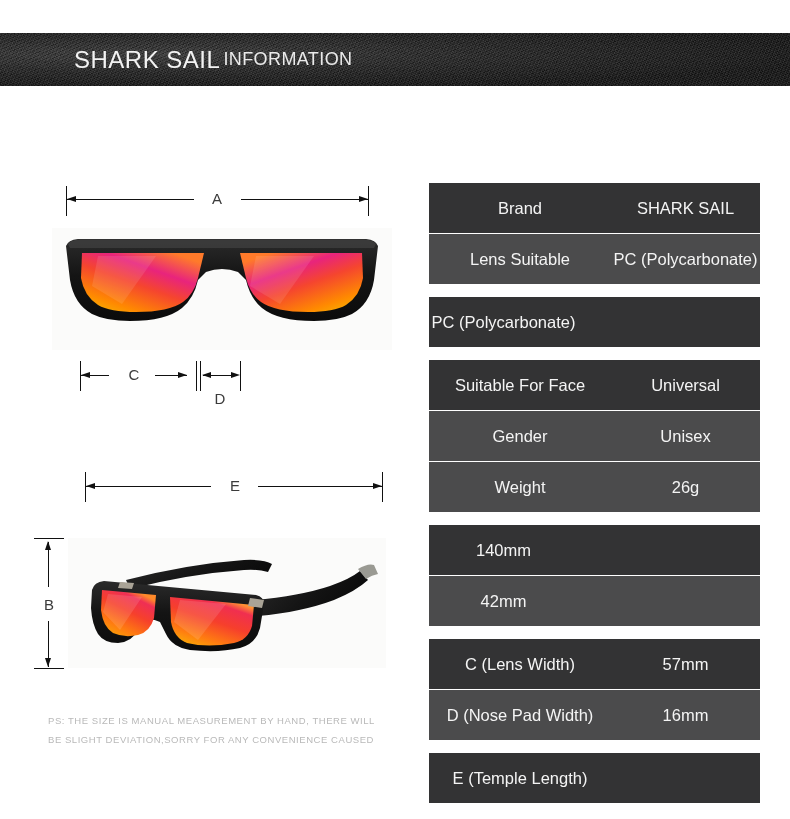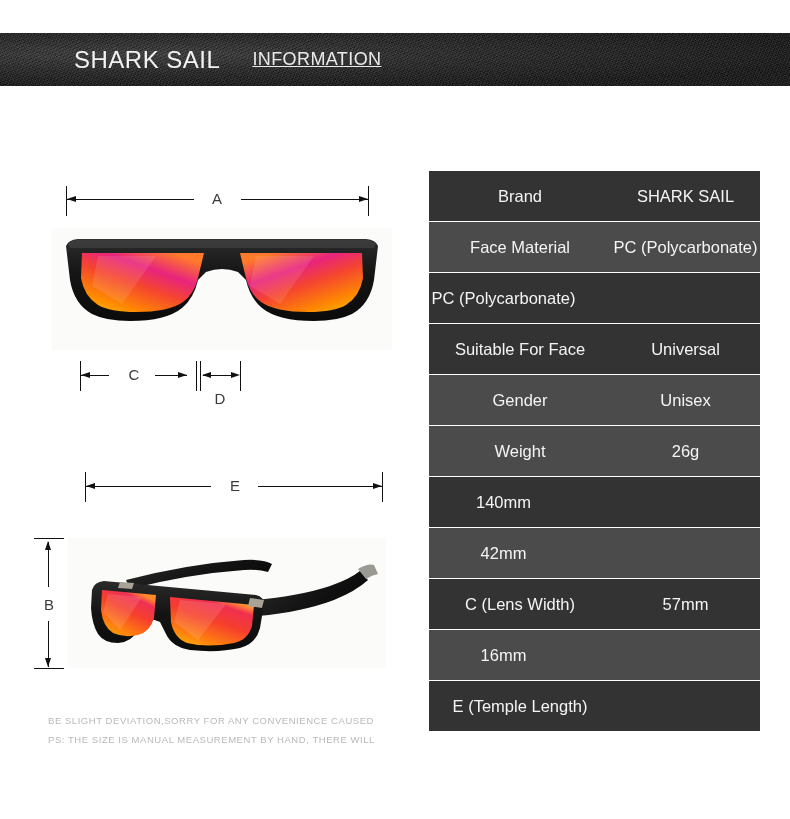--- a/index.html
+++ b/index.html
@@ -38,23 +38,22 @@
     color: #f2f2f2;
     font-size: 24px;
     letter-spacing: 0.5px;
     margin-left: 74px;
     white-space: nowrap;
   }
   #header-subtitle {
     color: #eaeaea;
     font-size: 18px;
     letter-spacing: 0.4px;
-    margin-left: 32px;
+    margin-left: 3px;
     white-space: nowrap;
-    text-decoration: underline;
   }
 
   
   #left-column {
     position: absolute;
     left: 0;
     top: 86px;
     width: 420px;
     height: 733px;
   }
@@ -149,21 +148,21 @@
     width: 331px;
     border-top: 1px solid #ffffff;
   }
   .spec-row {
     display: flex;
     align-items: center;
     height: 51px;
     border-bottom: 1px solid #ffffff;
     box-sizing: border-box;
   }
-  .spec-row.dark  { background: #333334; }
+  .spec-row.dark  { background: #333334; margin-top: 12px; }
   .spec-row.light { background: #4b4b4c; }
   .spec-label {
     width: 55%;
     text-align: center;
     color: #f4f4f4;
     font-size: 16.5px;
     white-space: nowrap;
   }
   .spec-value {
     width: 45%;
@@ -310,32 +309,32 @@
 
       <path d="M40 56 L74 59 L52 92 L35 74 Z" fill="#ffffff" opacity="0.12"></path>
       <path d="M112 62 L158 66 L130 102 L106 84 Z" fill="#ffffff" opacity="0.12"></path>
 
       <path d="M52 44 L66 45 L64 51 L50 50 Z" fill="#a9a396"></path>
       <path d="M182 60 L196 62 L194 70 L180 68 Z" fill="#a9a396"></path>
     </svg>
   </div>
 
   <div id="disclaimer">
+    <div>PS: THE SIZE IS MANUAL MEASUREMENT BY HAND, THERE WILL</div>
     <div>BE SLIGHT DEVIATION,SORRY FOR ANY CONVENIENCE CAUSED</div>
-    <div>PS: THE SIZE IS MANUAL MEASUREMENT BY HAND, THERE WILL</div>
   </div>
 </div>
 
 <div id="spec-table">
   <div class="spec-row dark">
     <span class="spec-label">Brand</span>
     <span class="spec-value">SHARK SAIL</span>
   </div>
   <div class="spec-row light">
-    <span class="spec-label">Face Material</span>
+    <span class="spec-label">Lens Suitable</span>
     <span class="spec-value">PC (Polycarbonate)</span>
   </div>
   <div class="spec-row dark">
     <span class="spec-value">PC (Polycarbonate)</span>
   </div>
   <div class="spec-row dark">
     <span class="spec-label">Suitable For Face</span>
     <span class="spec-value">Universal</span>
   </div>
   <div class="spec-row light">
@@ -350,18 +349,19 @@
     <span class="spec-value">140mm</span>
   </div>
   <div class="spec-row light">
     <span class="spec-value">42mm</span>
   </div>
   <div class="spec-row dark">
     <span class="spec-label">C (Lens Width)</span>
     <span class="spec-value">57mm</span>
   </div>
   <div class="spec-row light">
+    <span class="spec-label">D (Nose Pad Width)</span>
     <span class="spec-value">16mm</span>
   </div>
   <div class="spec-row dark">
     <span class="spec-label">E (Temple Length)</span>
   </div>
 </div>
 
 </body></html>

